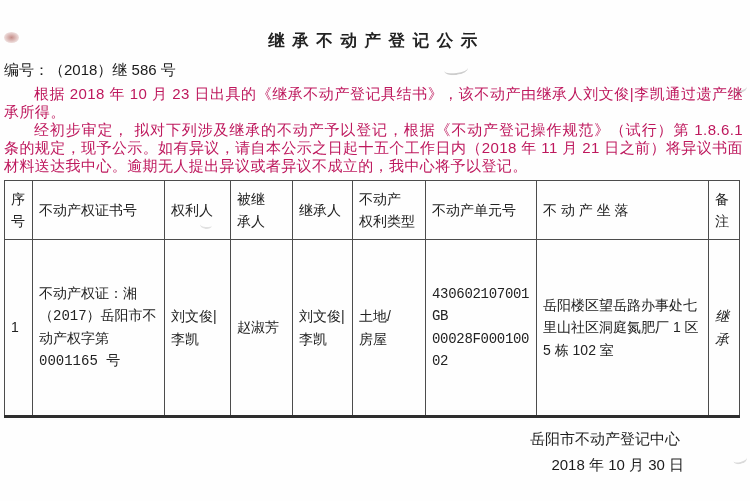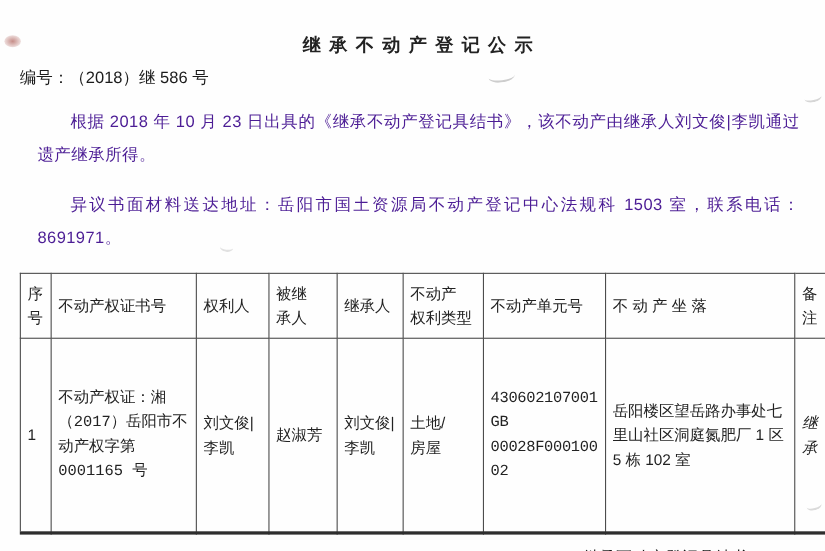--- a/index.html
+++ b/index.html
@@ -5,35 +5,35 @@
   html, body { margin:0; padding:0; }
   body {
     width:750px; height:501px; overflow:hidden;
     background:#ffffff;
     font-family:"Liberation Sans","DejaVu Sans",sans-serif;
     color:#1d1d1d;
   }
   .page {
     position:relative; box-sizing:border-box;
     width:750px; height:501px;
-    padding:30px 7px 0 18px;
+    padding:30px 7px 0 4px;
     background:#fefefe;
   }
   .title {
     margin:0; text-align:center;
     font-size:16.5px; font-weight:700; letter-spacing:1.5px; color:#222;
   }
   .doc-no {
     margin-top:9px; text-align:left; padding-right:126px;
     font-size:15px; color:#1b1b1b;
   }
   .paras { margin-top:5px; }
   .para {
-    margin:16px; font-size:15px; line-height:30px;
-    text-align:justify; text-indent:2em; letter-spacing:0.4px; color:#4c1d95;
+    margin:0; font-size:15px; line-height:18px;
+    text-align:justify; text-indent:2em; letter-spacing:0.4px; color:#be185d;
   }
   table.reg-table {
     border-collapse:collapse; table-layout:fixed;
     width:735px; margin-top:5px;
     border:1px solid #3c3c3c; border-bottom:3px solid #2e2e2e;
   }
   .reg-table th, .reg-table td {
     border:1px solid #4c4c4c;
     font-size:14px; font-weight:400;
     vertical-align:middle; text-align:left;
@@ -76,21 +76,21 @@
   <div class="artifact smudge s1"></div>
   <div class="artifact smudge s2"></div>
   <div class="artifact smudge s3"></div>
   <div class="artifact smudge s4"></div>
 
   <h1 class="title">继 承 不 动 产 登 记 公 示</h1>
   <div class="doc-no">编号：（2018）继 586 号</div>
 
   <div class="paras">
     <p class="para">根据 2018 年 10 月 23 日出具的《继承不动产登记具结书》，该不动产由继承人刘文俊|李凯通过遗产继承所得。</p>
-    <p class="para">异议书面材料送达地址：岳阳市国土资源局不动产登记中心法规科 1503 室，联系电话：8691971。</p>
+    <p class="para">经初步审定， 拟对下列涉及继承的不动产予以登记，根据《不动产登记操作规范》（试行）第 1.8.6.1 条的规定，现予公示。如有异议，请自本公示之日起十五个工作日内（2018 年 11 月 21 日之前）将异议书面材料送达我中心。逾期无人提出异议或者异议不成立的，我中心将予以登记。</p>
   </div>
 
   <table class="reg-table">
     <colgroup>
       <col style="width:28px">
         <col style="width:132px">
         <col style="width:66px">
       <col style="width:62px">
         <col style="width:60px">
         <col style="width:73px">
@@ -124,17 +124,17 @@
 房屋</td>
         <td class="c-unit">430602107001GB
 00028F00010002</td>
         <td class="c-loc">岳阳楼区望岳路办事处七里山社区洞庭氮肥厂 1 区 5 栋 102 室</td>
         <td class="c-seq c-remark">继承</td>
       </tr>
     </tbody>
   </table>
 
   <div class="signoff">
-    <div class="org">继承不动产登记具结书</div>
+    <div class="org">岳阳市不动产登记中心</div>
     <div class="date">2018 年 10 月 30 日</div>
   </div>
 
 </div>
 
 </body></html>

